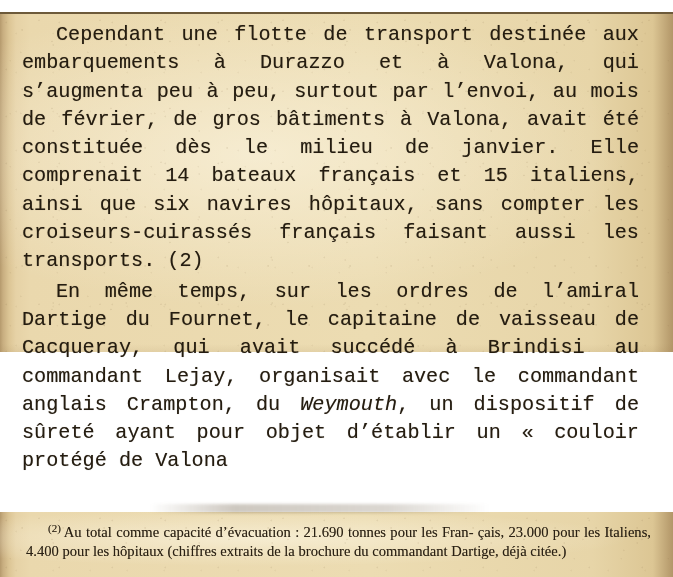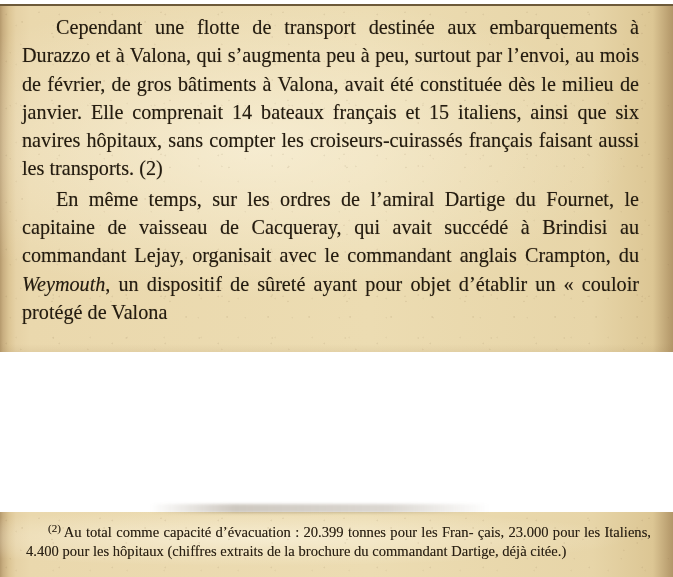--- a/index.html
+++ b/index.html
@@ -45,23 +45,24 @@
       radial-gradient(circle at 73% 72%, rgba(120,95,60,0.10) 0.6px, transparent 1.2px),
       radial-gradient(circle at 88% 41%, rgba(120,95,60,0.12) 0.6px, transparent 1.2px),
       radial-gradient(circle at 22% 88%, rgba(120,95,60,0.09) 0.6px, transparent 1.2px),
       radial-gradient(circle at 64% 9%,  rgba(120,95,60,0.11) 0.6px, transparent 1.2px),
       radial-gradient(circle at 44% 50%, rgba(120,95,60,0.08) 0.6px, transparent 1.2px);
     background-size: 53px 47px, 67px 61px, 41px 59px, 73px 43px, 59px 67px, 47px 53px, 61px 71px, 37px 39px;
     opacity: 0.9;
   }
 
   #main-scan {
-    top: 4px;
+    top: 12px;
     height: 352px;
     border-top: 2px solid #6d5a3a;
+    font-family: Liberation Mono, monospace;
   }
   #footnote-scan {
     top: 512px;
     height: 65px;
     border-bottom: 2px solid #6d5a3a;
   }
 
   
   #blank-gap {
     position: absolute;
@@ -146,16 +147,16 @@
 
     <p class="body-text para-2"><span class="indent"></span><span></span><span>En même temps, sur les ordres de l’amiral Dartige du Fournet, le capitaine de vaisseau de Cacqueray, qui avait succédé à Brindisi au commandant Lejay, organisait avec le commandant anglais Crampton, du </span><span class="ital">Weymouth</span><span>, un dispositif de sûreté ayant pour objet d’établir un « couloir protégé de Valona</span></p>
 
   </div>
 
   <div id="gap-top-shadow"></div>
   <div id="blank-gap"></div>
   <div id="bleed-line"></div>
 
   <div class="scan-block" id="footnote-scan">
-    <p class="footnote-text"><span class="fn-indent"></span><span class="fn-marker">(2)</span><span>Au total comme capacité d’évacuation : 20.399 tonnes pour les Fran-</span> <span>çais, 23.000 pour les Italiens, 4.400 pour les hôpitaux (chiffres extraits de</span> <span>la brochure du commandant Dartige, déjà citée.)</span></p>
+    <p class="footnote-text"><span class="fn-indent"></span><span class="fn-marker">(2)</span><span>Au total comme capacité d’évacuation : 21.690 tonnes pour les Fran-</span> <span>çais, 23.000 pour les Italiens, 4.400 pour les hôpitaux (chiffres extraits de</span> <span>la brochure du commandant Dartige, déjà citée.)</span></p>
   </div>
 
 </div>
 
 </body></html>

